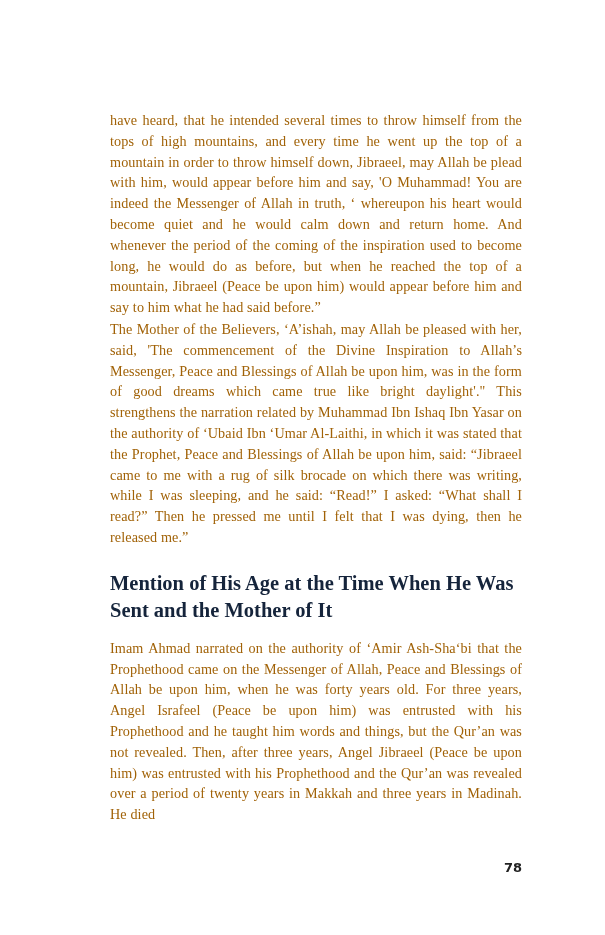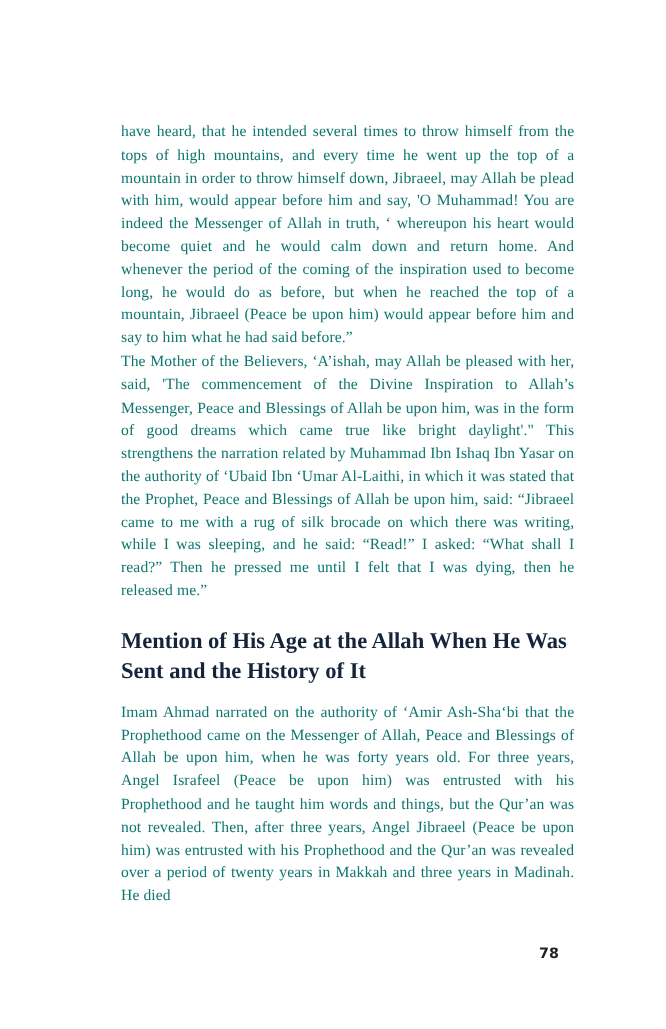--- a/index.html
+++ b/index.html
@@ -16,51 +16,51 @@
     .page {
       position: absolute;
       left: 110px;
       top: 110px;
       width: 412px;
     }
     .para {
       font-family: "Liberation Serif", "DejaVu Serif", serif;
       font-size: 14.2px;
       line-height: 20.8px;
-      color: #0f766e;
+      color: #a16207;
       text-align: justify;
       margin: 0;
       letter-spacing: 0.1px;
     }
     .para + .para {
       margin-top: 1px;
     }
     .heading {
       font-family: "Liberation Serif", "DejaVu Serif", serif;
       font-weight: bold;
       font-size: 20.5px;
       line-height: 27px;
       color: #15243b;
       margin: 22px 0 14px 0;
     }
     .page-number {
       position: absolute;
       left: 490px;
       top: 860px;
       width: 32px;
-      text-align: left;
+      text-align: right;
       font-family: "DejaVu Sans", "Liberation Sans", sans-serif;
       font-weight: bold;
       font-size: 13px;
       color: #222222;
     }
   </style>
 </head>
 <body>
 
 <div class="page">
   <p class="para">have heard, that he intended several times to throw himself from the tops of high mountains, and every time he went up the top of a mountain in order to throw himself down, Jibraeel, may Allah be plead with him, would appear before him and say, 'O Muhammad! You are indeed the Messenger of Allah in truth, ‘ whereupon his heart would become quiet and he would calm down and return home. And whenever the period of the coming of the inspiration used to become long, he would do as before, but when he reached the top of a mountain, Jibraeel (Peace be upon him) would appear before him and say to him what he had said before.”</p>
   <p class="para">The Mother of the Believers, ‘A’ishah, may Allah be pleased with her, said, 'The commencement of the Divine Inspiration to Allah’s Messenger, Peace and Blessings of Allah be upon him, was in the form of good dreams which came true like bright daylight'." This strengthens the narration related by Muhammad Ibn Ishaq Ibn Yasar on the authority of ‘Ubaid Ibn ‘Umar Al-Laithi, in which it was stated that the Prophet, Peace and Blessings of Allah be upon him, said: “Jibraeel came to me with a rug of silk brocade on which there was writing, while I was sleeping, and he said: “Read!” I asked: “What shall I read?” Then he pressed me until I felt that I was dying, then he released me.”</p>
-  <h2 class="heading">Mention of His Age at the Allah When He Was Sent and the History of It</h2>
+  <h2 class="heading">Mention of His Age at the Time When He Was Sent and the Mother of It</h2>
   <p class="para">Imam Ahmad narrated on the authority of ‘Amir Ash-Sha‘bi that the Prophethood came on the Messenger of Allah, Peace and Blessings of Allah be upon him, when he was forty years old. For three years, Angel Israfeel (Peace be upon him) was entrusted with his Prophethood and he taught him words and things, but the Qur’an was not revealed. Then, after three years, Angel Jibraeel (Peace be upon him) was entrusted with his Prophethood and the Qur’an was revealed over a period of twenty years in Makkah and three years in Madinah. He died</p>
 </div>
 
 <div class="page-number">78</div>
 
 </body></html>

